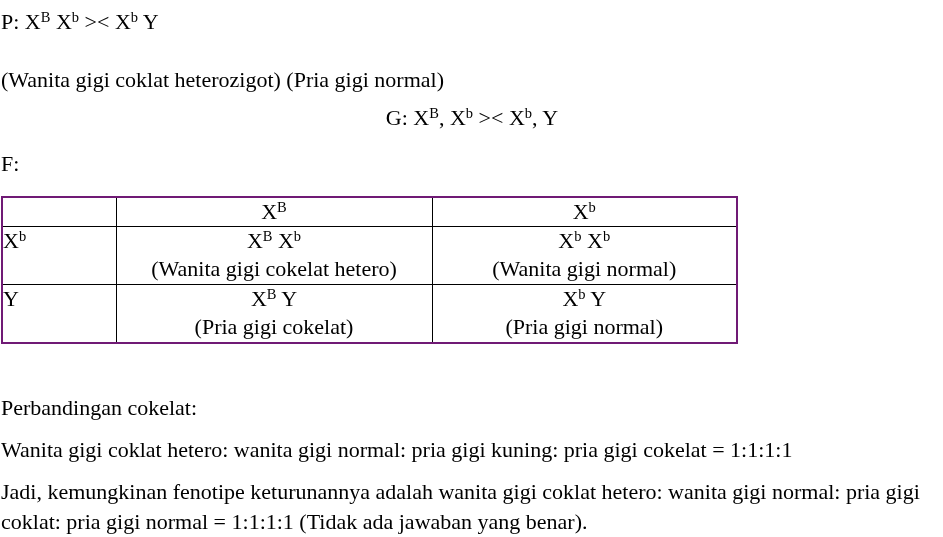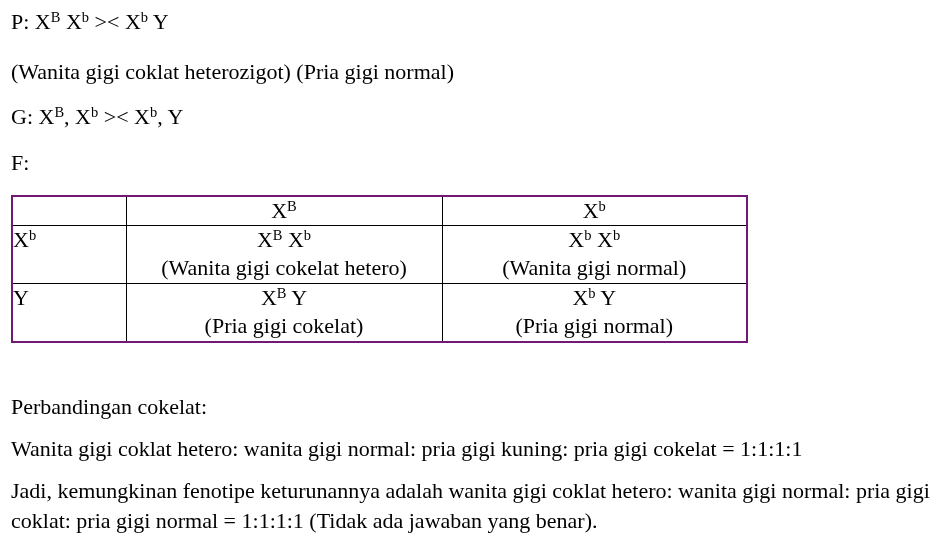--- a/index.html
+++ b/index.html
@@ -11,36 +11,36 @@
     position: relative;
     width: 943px;
     height: 537px;
     background: #ffffff;
     color: #000000;
     font-family: "Liberation Serif", serif;
     font-size: 22px;
     line-height: 28px;
     overflow: hidden;
     box-sizing: border-box;
-    padding: 6px 0 0 11px;
+    padding: 6px 0 0 1px;
   }
   p {
     margin: 0;
     padding: 0;
   }
   sup {
     font-size: 0.66em;
     line-height: 0;
     vertical-align: baseline;
     position: relative;
     top: -0.5em;
   }
   .line-parents      { margin-top: 2px; }
-  .line-parents-desc { margin-top: 22px; }
-  .line-gametes      { margin-top: 17px; }
+  .line-parents-desc { margin-top: 30px; }
+  .line-gametes      { margin-top: 10px; text-align: center; }
   .line-f            { margin-top: 18px; }
 
   table.punnett {
     margin-top: 18px;
     border-collapse: collapse;
     table-layout: fixed;
     width: 737px;
     border: 2px solid #701a75;
   }
   table.punnett td {

